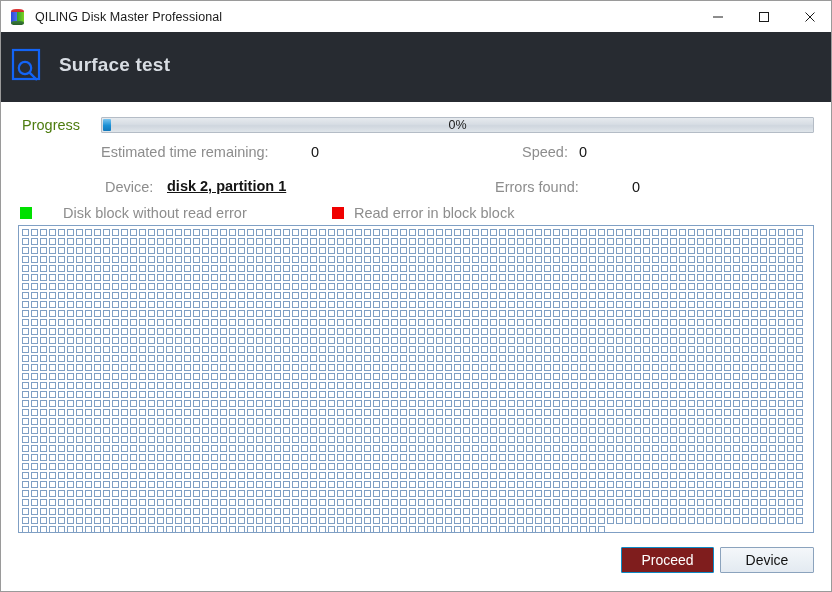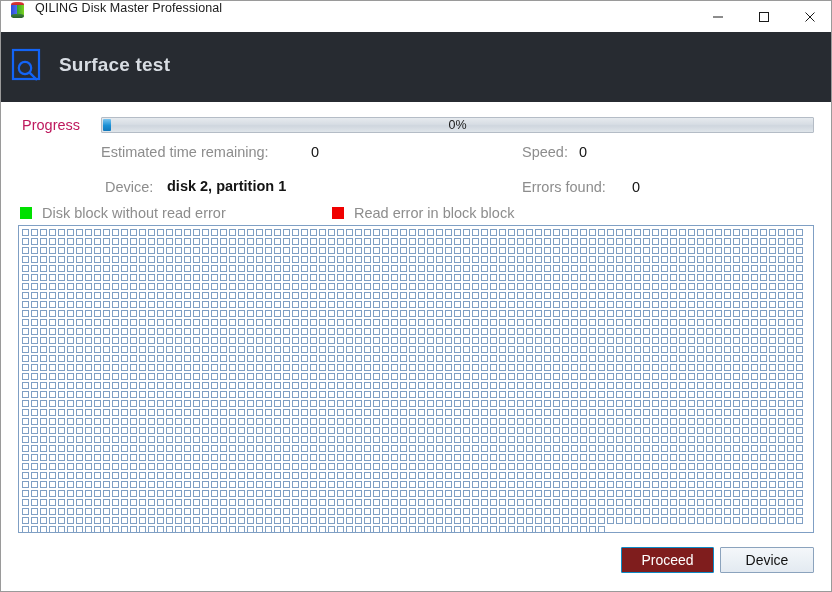--- a/index.html
+++ b/index.html
@@ -25,20 +25,21 @@
   }
 
   
   .titlebar {
     position: absolute;
     left: 0; top: 0;
     width: 832px;
     height: 31px;
     background: #ffffff;
     display: flex;
+    align-items: center;
   }
   .title-icon {
     width: 18px;
     height: 18px;
     margin-left: 8px;
     margin-right: 8px;
     position: relative;
     flex: none;
   }
   .cube-top {
@@ -111,21 +112,21 @@
     color: #d8dde3;
     letter-spacing: 0.2px;
   }
 
   
   .progress-label {
     position: absolute;
     left: 21px;
     top: 116px;
     font-size: 14.5px;
-    color: #be185d;
+    color: #4d7c0f;
   }
   .progressbar {
     position: absolute;
     left: 100px;
     top: 116px;
     width: 713px;
     height: 16px;
     background: linear-gradient(180deg, #e6eaee 0%, #d7dde4 45%, #cfd6de 55%, #dfe5ea 100%);
     border: 1px solid #b4bcc6;
     box-sizing: border-box;
@@ -164,45 +165,45 @@
     font-size: 14.5px;
     color: #8d8d8d;
     white-space: nowrap;
   }
   .info-value {
     position: absolute;
     font-size: 14.5px;
     color: #141414;
     white-space: nowrap;
   }
-  .info-value.strong { font-weight: bold; }
+  .info-value.strong { font-weight: bold; text-decoration: underline; }
 
   #lbl-eta   { left: 100px; top: 0px; }
   #val-eta   { left: 310px; top: 0px; }
   #lbl-speed { left: 521px; top: 0px; }
   #val-speed { left: 578px; top: 0px; }
   #lbl-dev   { left: 104px; top: 35px; }
   #val-dev   { left: 166px; top: 34px; }
-  #lbl-err   { left: 521px; top: 35px; }
+  #lbl-err   { left: 494px; top: 35px; }
   #val-err   { left: 631px; top: 35px; }
 
   
   .legend {
     position: absolute;
     top: 204px;
     left: 0;
     width: 832px;
     height: 18px;
   }
   .legend-item {
     position: absolute;
     display: flex;
     align-items: center;
   }
-  #legend-ok  { left: 19px; top: 0; }
+  #legend-ok  { left: 19px; top: 0; gap: 21px; }
   #legend-err { left: 331px; top: 0; }
   .swatch {
     width: 12px;
     height: 12px;
     flex: none;
   }
   .legend-text {
     margin-left: 10px;
     font-size: 14.5px;
     color: #8d8d8d;

